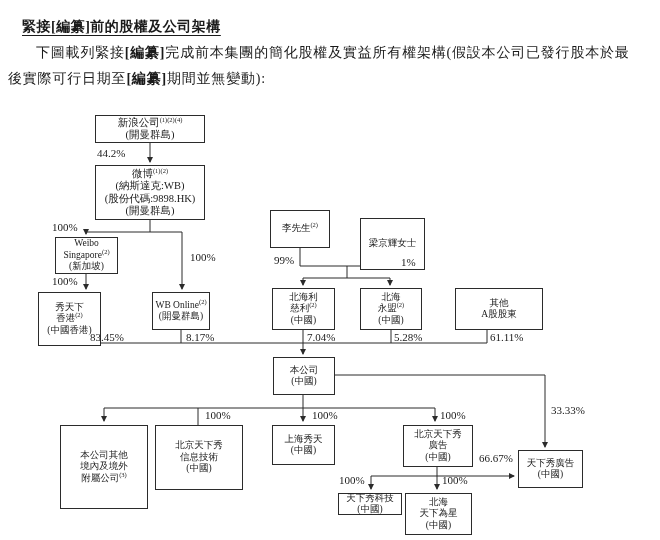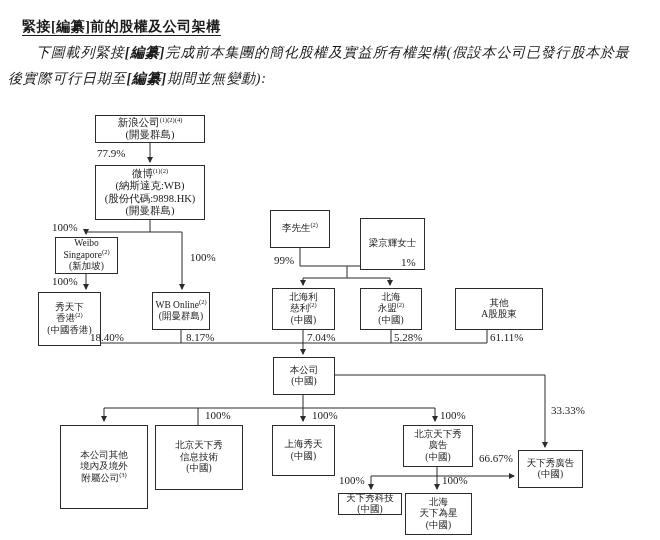--- a/index.html
+++ b/index.html
@@ -7,21 +7,21 @@
     width:660px;height:540px;position:relative;background:#ffffff;
     font-family:"Liberation Serif","DejaVu Serif",serif;color:#1a1a1a;overflow:hidden;
   }
   .title{
     position:absolute;left:8px;top:4px;margin:14px;
     font-size:14px;font-weight:bold;letter-spacing:.5px;
     text-decoration:underline;text-underline-offset:4px;
   }
   .intro{
     position:absolute;left:8px;top:40px;width:632px;margin:0;
-    font-size:14px;line-height:26px;text-indent:2em;letter-spacing:.8px;font-style:italic;
+    font-size:14px;line-height:26px;text-indent:2em;letter-spacing:.8px;
   }
   .intro .b{font-weight:bold;}
   .box{
     position:absolute;box-sizing:border-box;border:1px solid #2b2b2b;background:#fff;
     display:flex;flex-direction:column;align-items:center;justify-content:center;
     text-align:center;font-size:9.5px;line-height:11.5px;
   }
   .box.lg{font-size:10.5px;line-height:12.5px;}
   .bl{white-space:nowrap;}
   .it{}
@@ -132,21 +132,21 @@
   <div class="bl">境內及境外</div>
   <div class="bl"><span>附屬公司</span><sup class="fn">(3)</sup></div>
 </div>
 
 <div class="box" style="left:155px;top:425px;width:88px;height:65px">
   <div class="bl">北京天下秀</div>
   <div class="bl">信息技術</div>
   <div class="bl it">(中國)</div>
 </div>
 
-<div class="box" style="left:272px;top:425px;width:63px;height:51px">
+<div class="box" style="left:272px;top:425px;width:63px;height:40px">
   <div class="bl">上海秀天</div>
   <div class="bl it">(中國)</div>
 </div>
 
 <div class="box" style="left:403px;top:425px;width:70px;height:42px">
   <div class="bl">北京天下秀</div>
   <div class="bl">廣告</div>
   <div class="bl it">(中國)</div>
 </div>
 
@@ -159,27 +159,27 @@
   <div class="bl">天下秀科技</div>
   <div class="bl it">(中國)</div>
 </div>
 
 <div class="box" style="left:405px;top:493px;width:67px;height:42px">
   <div class="bl">北海</div>
   <div class="bl">天下為星</div>
   <div class="bl it">(中國)</div>
 </div>
 
-<span class="pct" style="left:97px;top:147px">77.9%</span>
+<span class="pct" style="left:97px;top:147px">44.2%</span>
 <span class="pct" style="left:52px;top:221px">100%</span>
 <span class="pct" style="left:190px;top:251px">100%</span>
 <span class="pct" style="left:52px;top:275px">100%</span>
 <span class="pct" style="left:274px;top:254px">99%</span>
 <span class="pct" style="left:401px;top:256px">1%</span>
-<span class="pct" style="left:90px;top:331px">18.40%</span>
+<span class="pct" style="left:90px;top:331px">83.45%</span>
 <span class="pct" style="left:186px;top:331px">8.17%</span>
 <span class="pct" style="left:307px;top:331px">7.04%</span>
 <span class="pct" style="left:394px;top:331px">5.28%</span>
 <span class="pct" style="left:490px;top:331px">61.11%</span>
 <span class="pct" style="left:205px;top:409px">100%</span>
 <span class="pct" style="left:312px;top:409px">100%</span>
 <span class="pct" style="left:440px;top:409px">100%</span>
 <span class="pct" style="left:551px;top:404px">33.33%</span>
 <span class="pct" style="left:479px;top:452px">66.67%</span>
 <span class="pct" style="left:339px;top:474px">100%</span>

